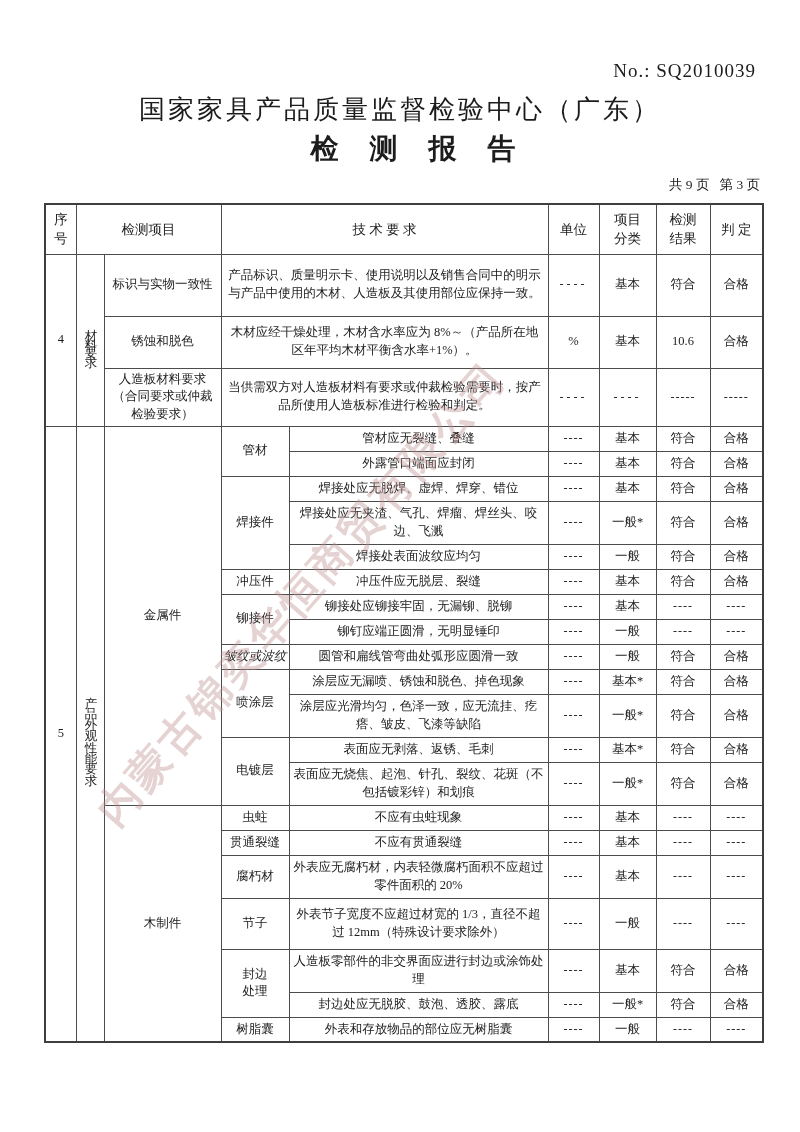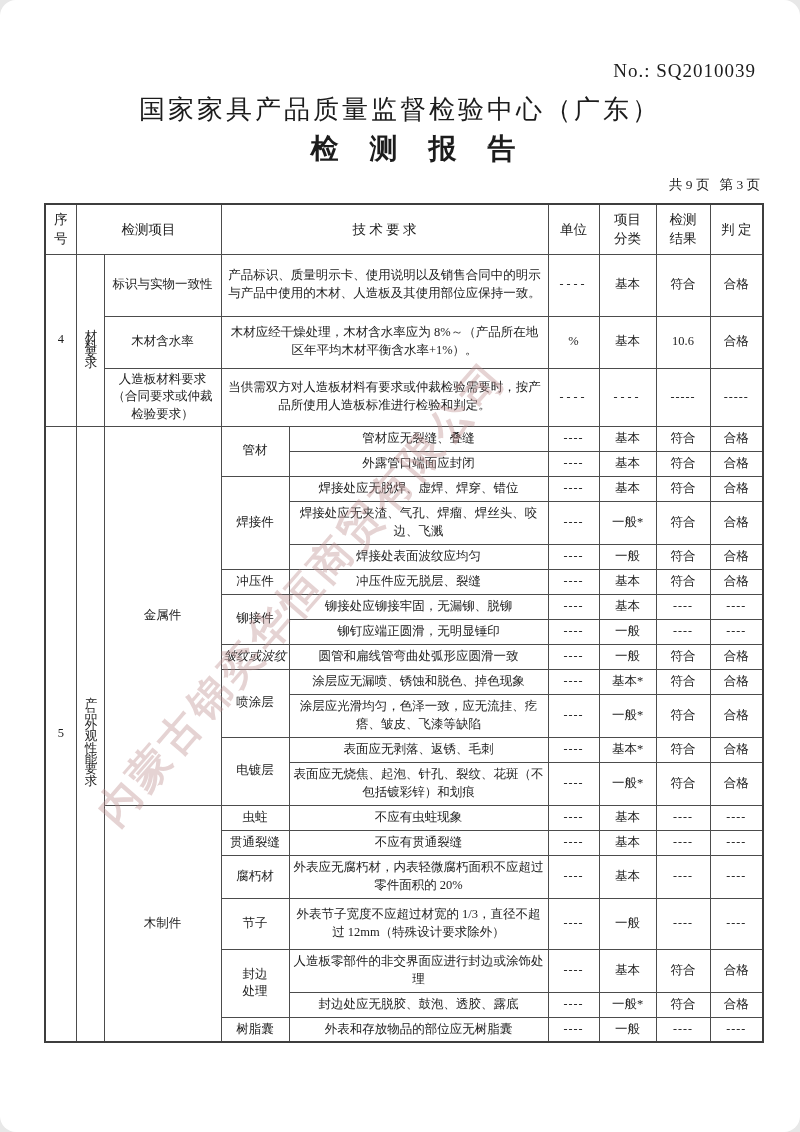--- a/index.html
+++ b/index.html
@@ -4,21 +4,20 @@
 <style>
   html,body{margin:0;padding:0;background:#e8e8e8;}
   .page{
     position:relative;
     width:800px;height:1132px;
     margin:0 auto;
     background:#ffffff;
     font-family:"Liberation Serif","DejaVu Serif",serif;
     color:#1c1c1c;
     overflow:hidden;
-    border-radius:16px;
   }
   .report-no{
     position:absolute;top:60px;right:44px;
     font-size:19px;letter-spacing:1px;
   }
   .title{
     position:absolute;top:92px;left:0;width:100%;
     text-align:center;font-size:26px;font-weight:normal;letter-spacing:3px;
   }
   .subtitle{
@@ -110,21 +109,21 @@
       <td rowspan="3">4</td>
       <td rowspan="3"><span class="vert vert-s4">材料要求</span></td>
       <td class="prewrap">标识与实物一致性</td>
       <td class="req" colspan="2">产品标识、质量明示卡、使用说明以及销售合同中的明示与产品中使用的木材、人造板及其使用部位应保持一致。</td>
       <td class="dash-wide">----</td>
       <td>基本</td>
       <td>符合</td>
       <td>合格</td>
     </tr>
     <tr class="h52">
-      <td>木材含水率</td>
+      <td>锈蚀和脱色</td>
       <td class="req" colspan="2">木材应经干燥处理，木材含水率应为 8%～（产品所在地区年平均木材平衡含水率+1%）。</td>
       <td>%</td>
       <td>基本</td>
       <td>10.6</td>
       <td>合格</td>
     </tr>
     <tr class="h58">
       <td class="prewrap">人造板材料要求
 （合同要求或仲裁
 检验要求）</td>

